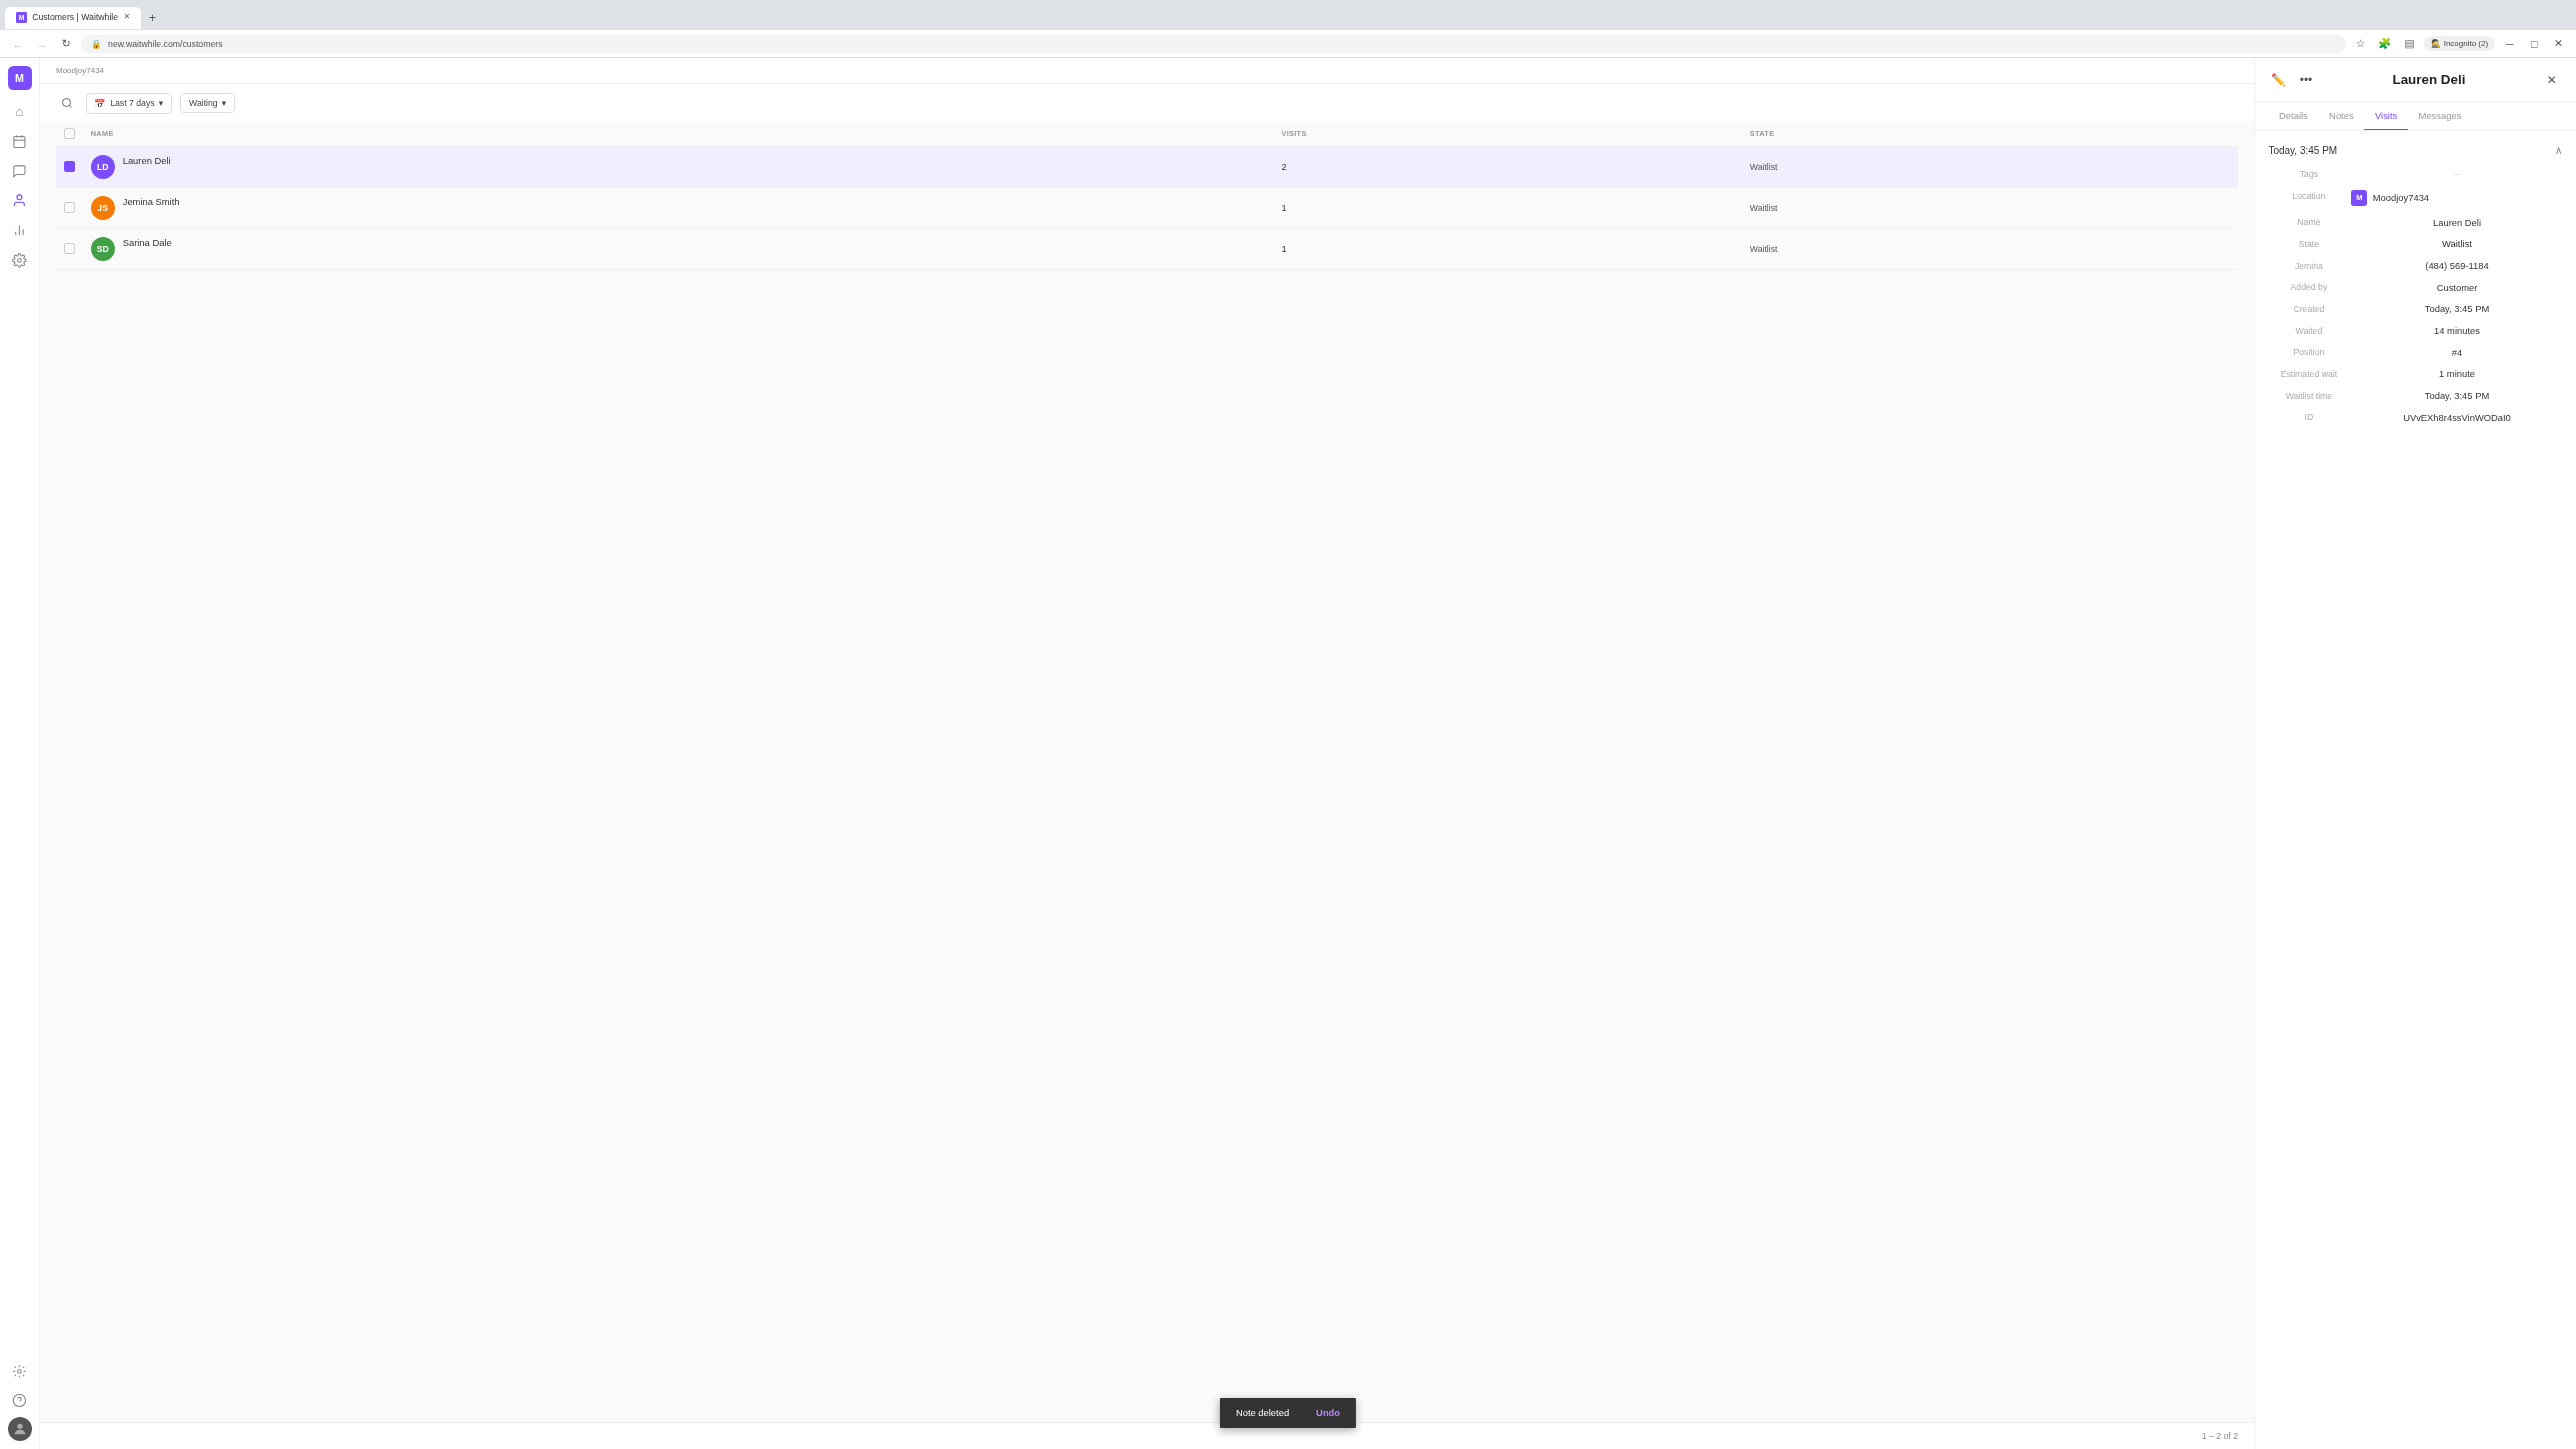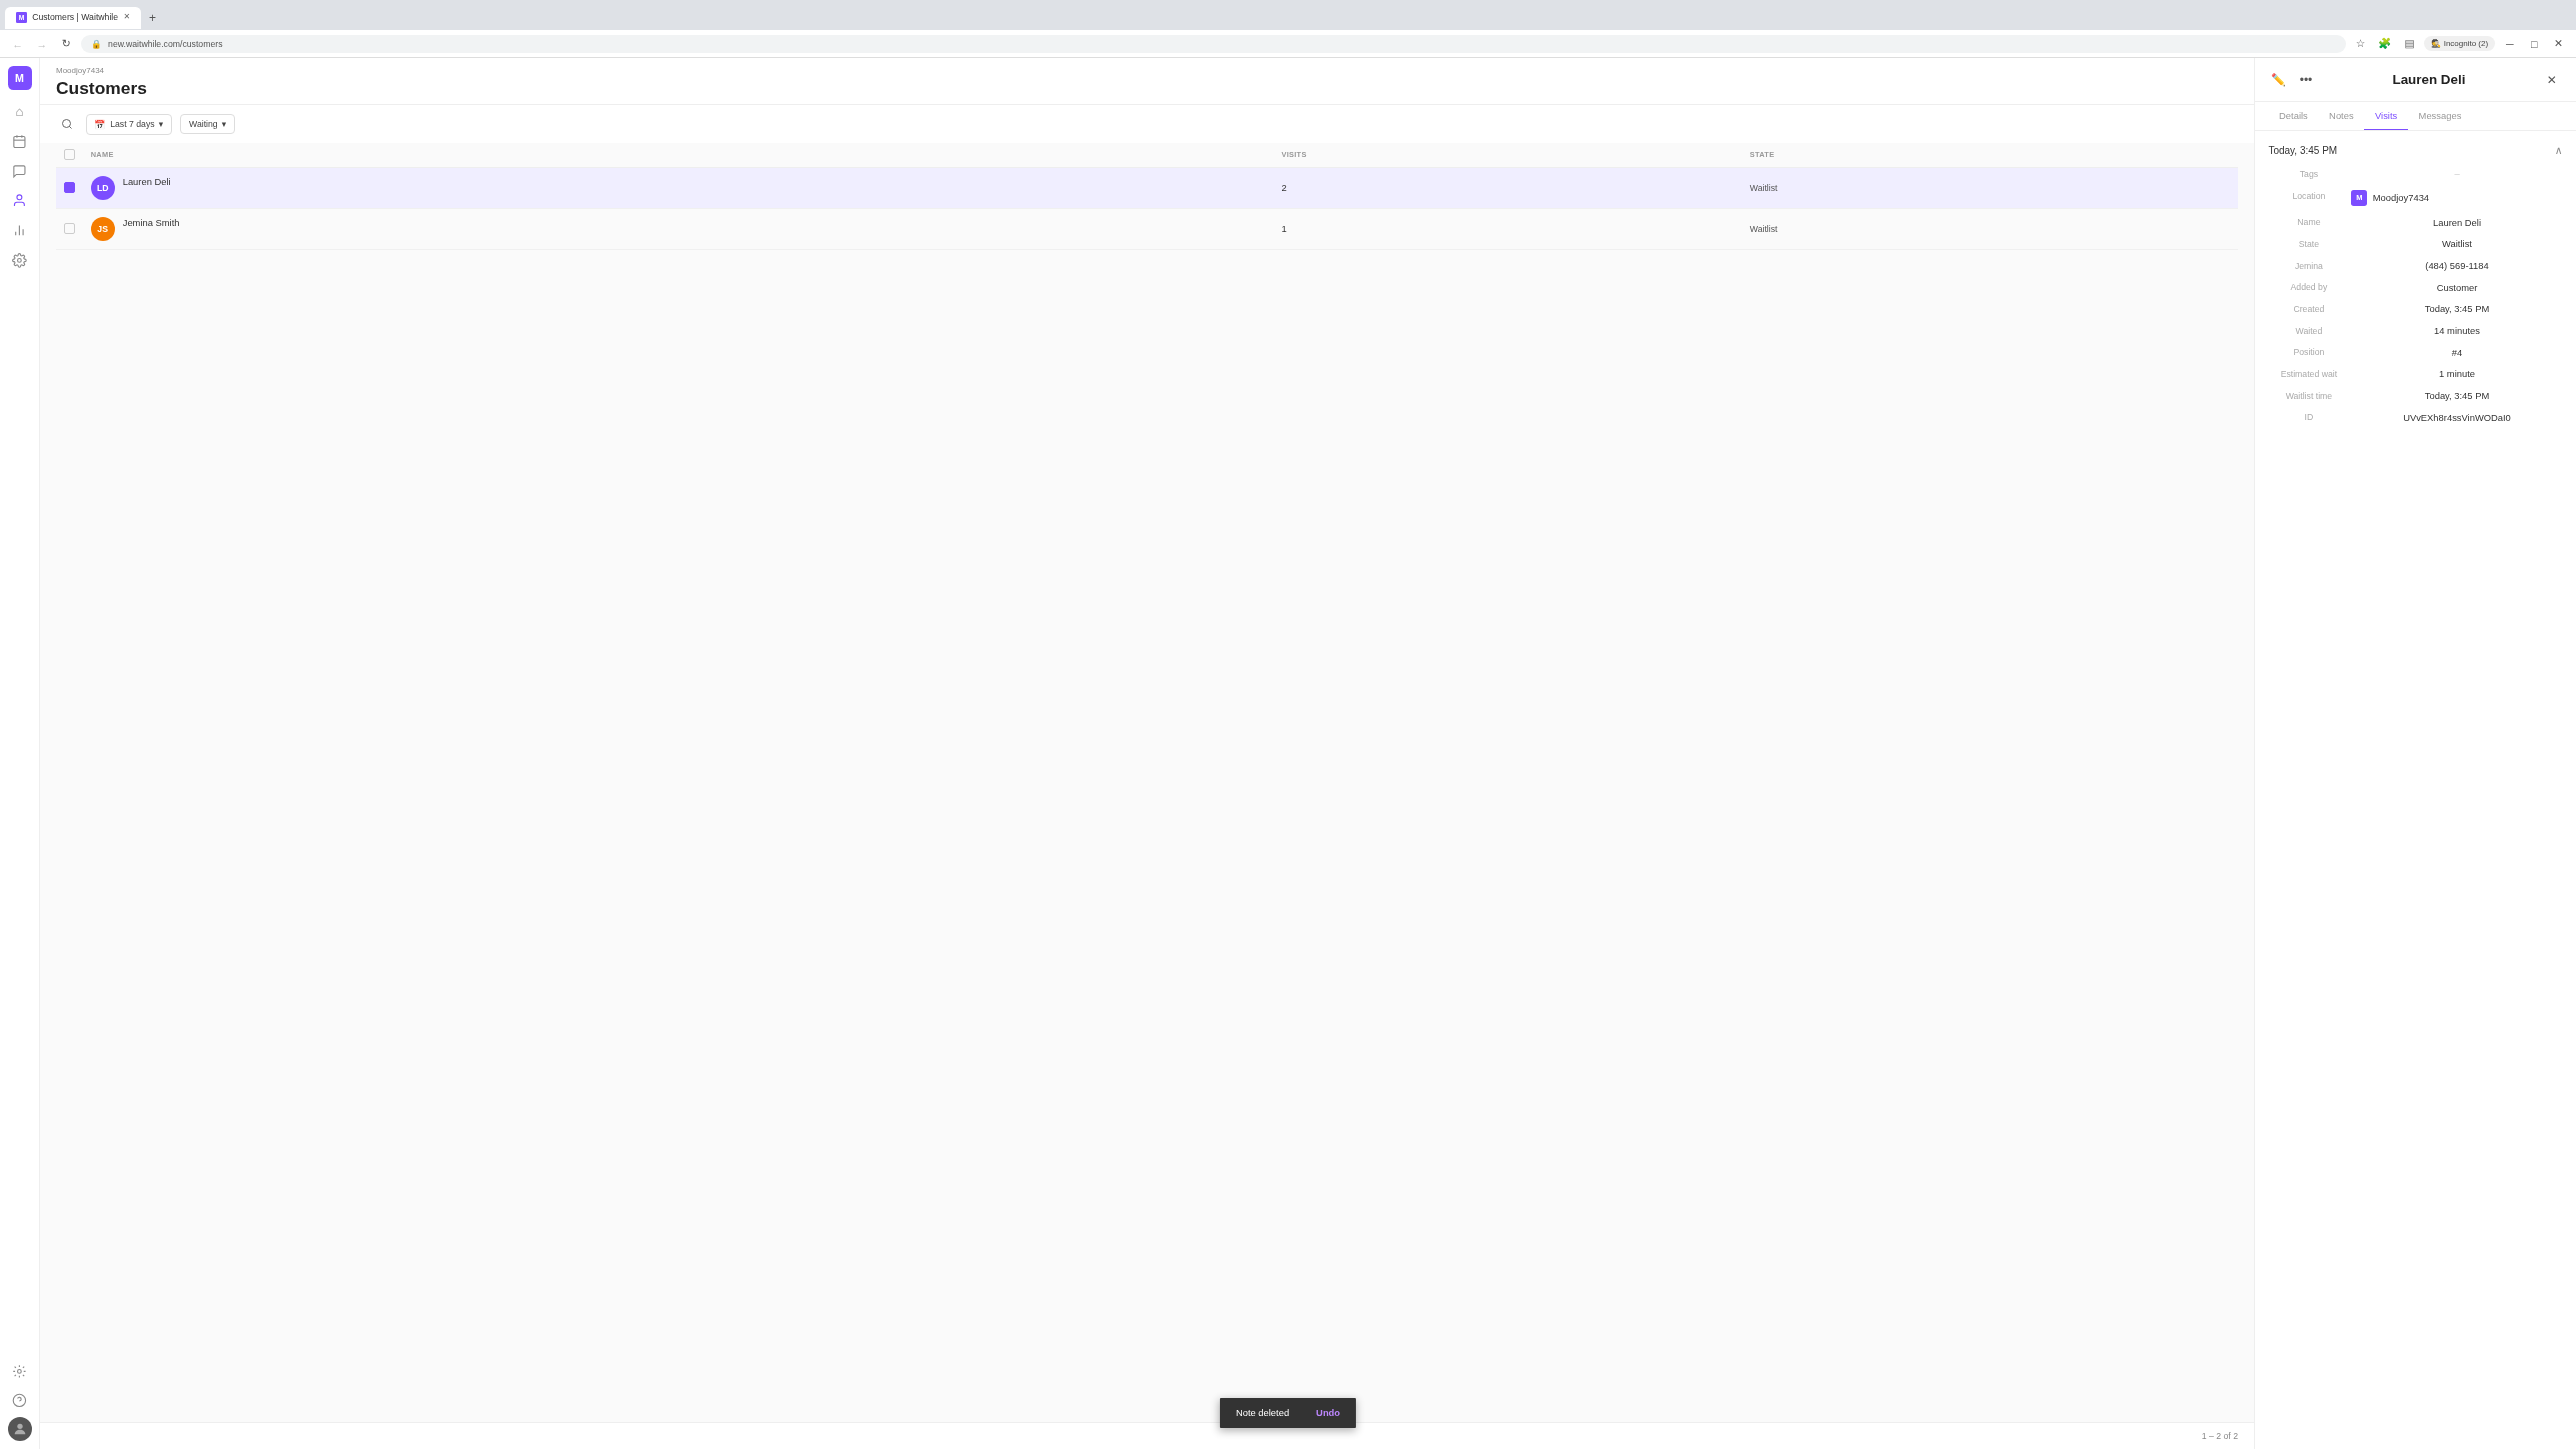--- a/index.html
+++ b/index.html
@@ -174,21 +174,20 @@
       <svg width="16" height="16" viewBox="0 0 24 24" fill="#aaa">
         <circle cx="12" cy="8" r="4"></circle>
         <path d="M4 20c0-4 3.6-7 8-7s8 3 8 7"></path>
       </svg>
     </div>
   </div>
 
   <div class="main">
     <div class="main-header">
       <div class="breadcrumb">Moodjoy7434</div>
-      <div class="page-title">Customers</div>
     </div>
     <div class="main-toolbar">
       <div class="search-btn">
         <svg width="12" height="12" viewBox="0 0 24 24" fill="none" stroke="currentColor" stroke-width="2">
           <circle cx="11" cy="11" r="8"></circle>
           <line x1="21" y1="21" x2="16.65" y2="16.65"></line>
         </svg>
       </div>
       <div class="filter-btn">
         <span class="filter-icon">📅</span>
@@ -232,20 +231,33 @@
     </td>
     <td>
       <div class="customer-cell">
         <div class="avatar" style="background:#f57c00">JS</div>
         <span>Jemina Smith</span>
       </div>
     </td>
     <td>1</td>
     <td><span class="state-badge">Waitlist</span></td>
   </tr>
+            <tr>
+    <td>
+      <div class="checkbox" style=""></div>
+    </td>
+    <td>
+      <div class="customer-cell">
+        <div class="avatar" style="background:#43a047">SD</div>
+        <span>Sarina Dale</span>
+      </div>
+    </td>
+    <td>1</td>
+    <td><span class="state-badge">Waitlist</span></td>
+  </tr>
           </tbody>
       </table>
     </div>
     <div class="table-footer">
       <span>1 – 2 of 2</span>
     </div>
   </div>
 
   <div class="right-panel">
     <div class="panel-header">

